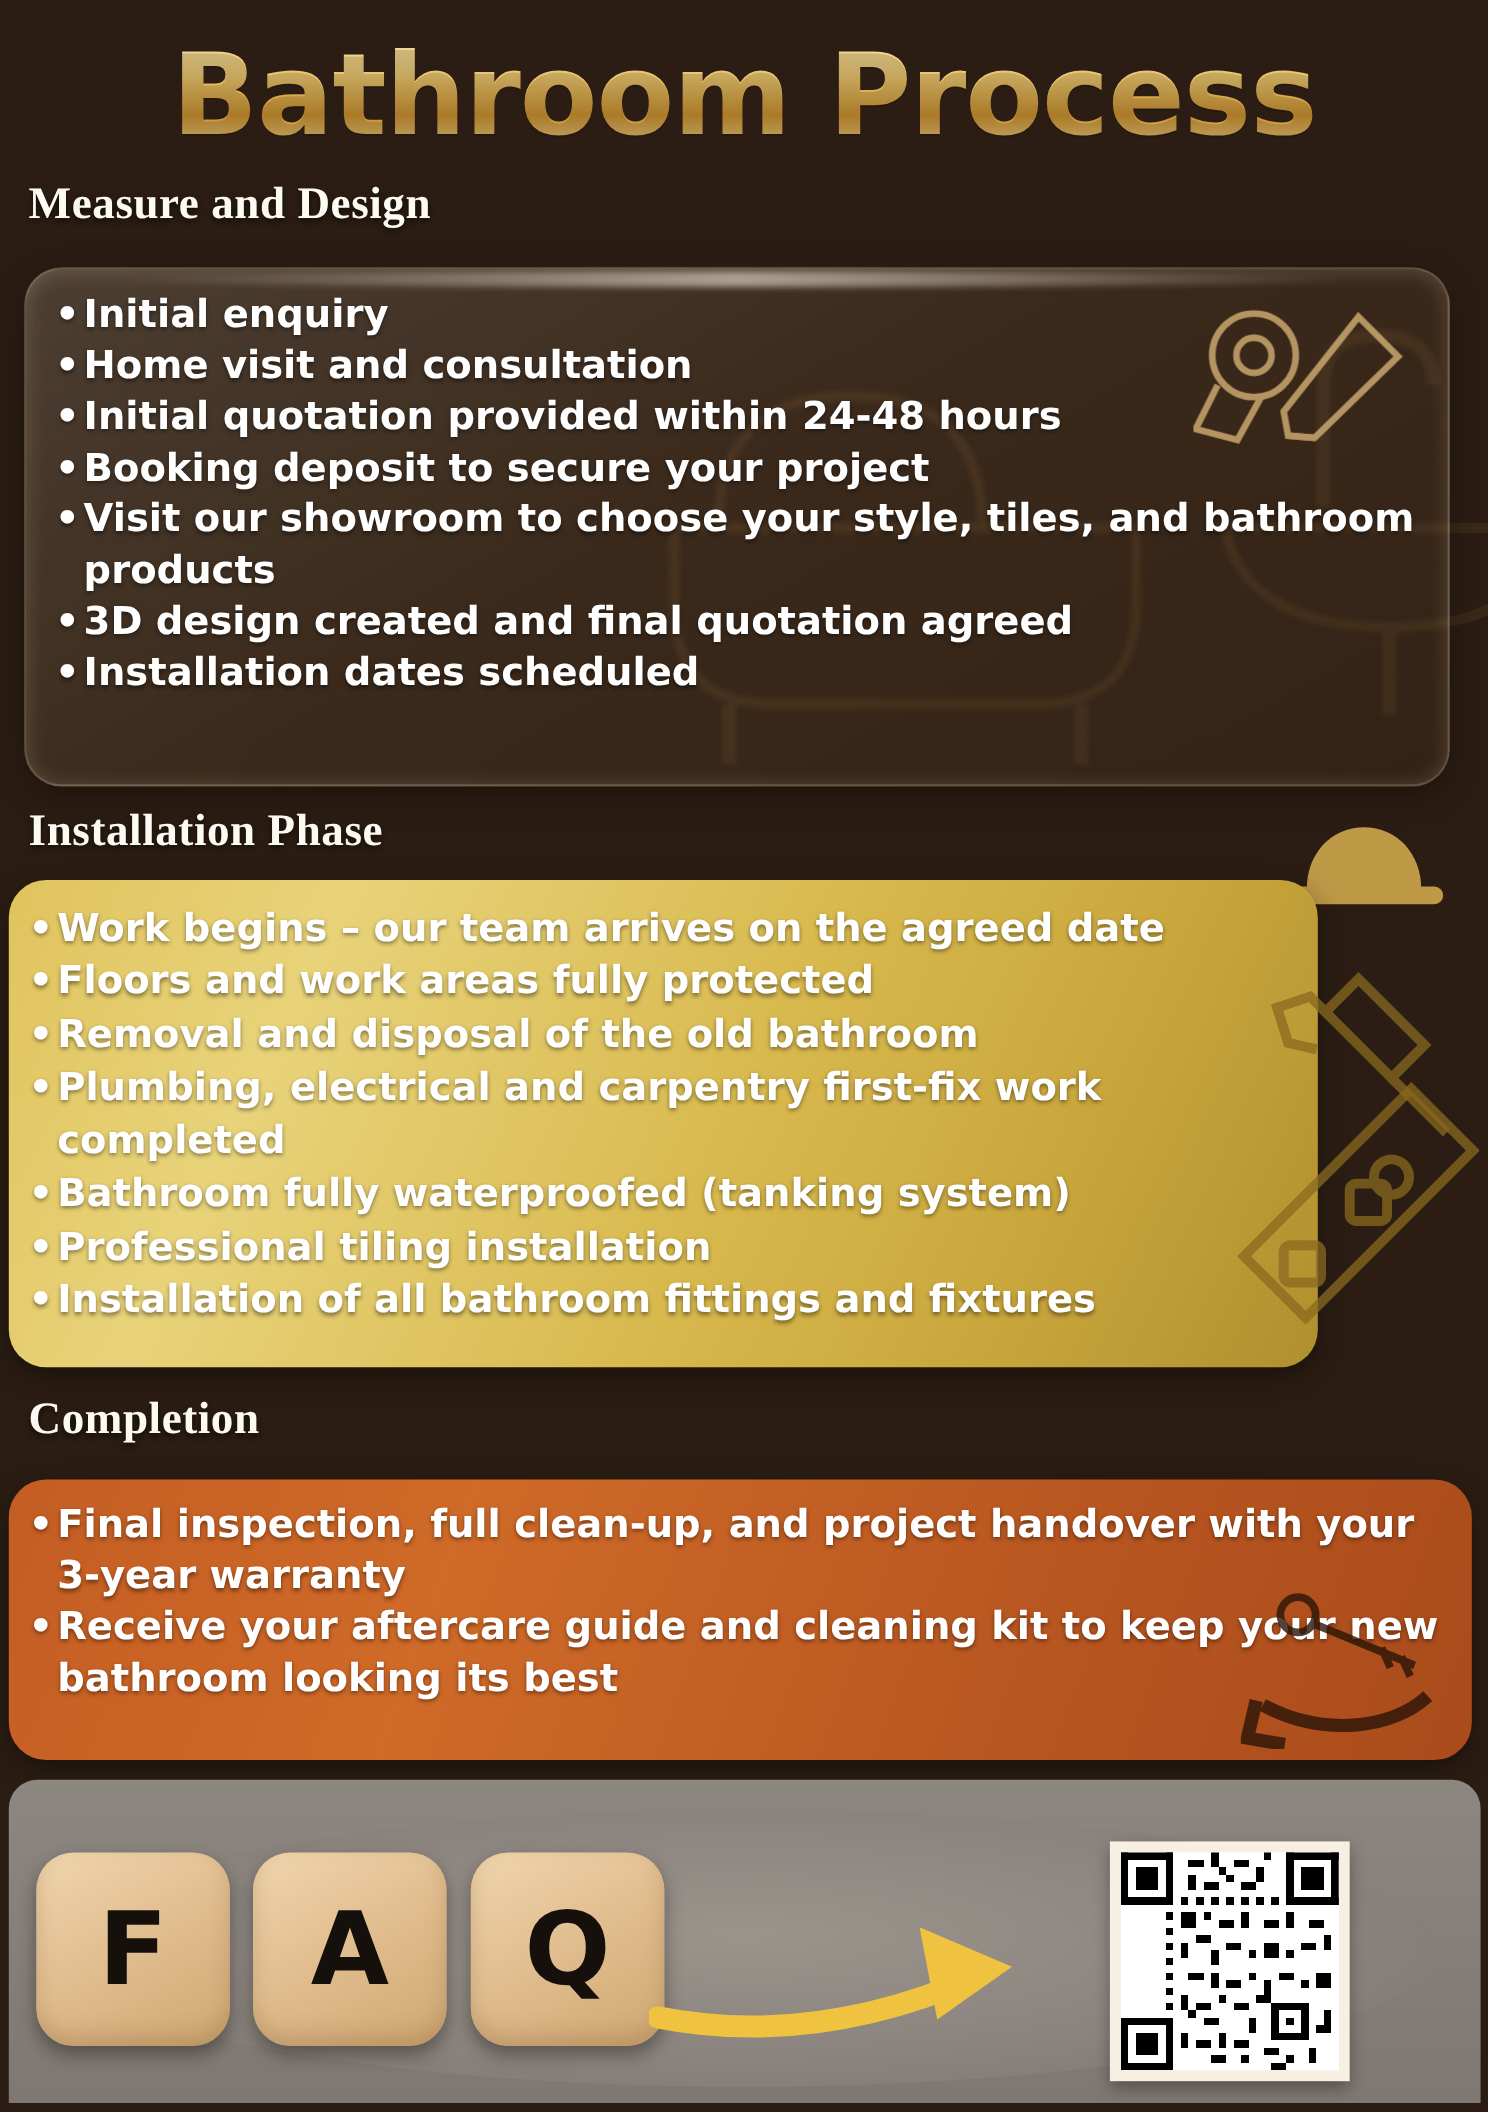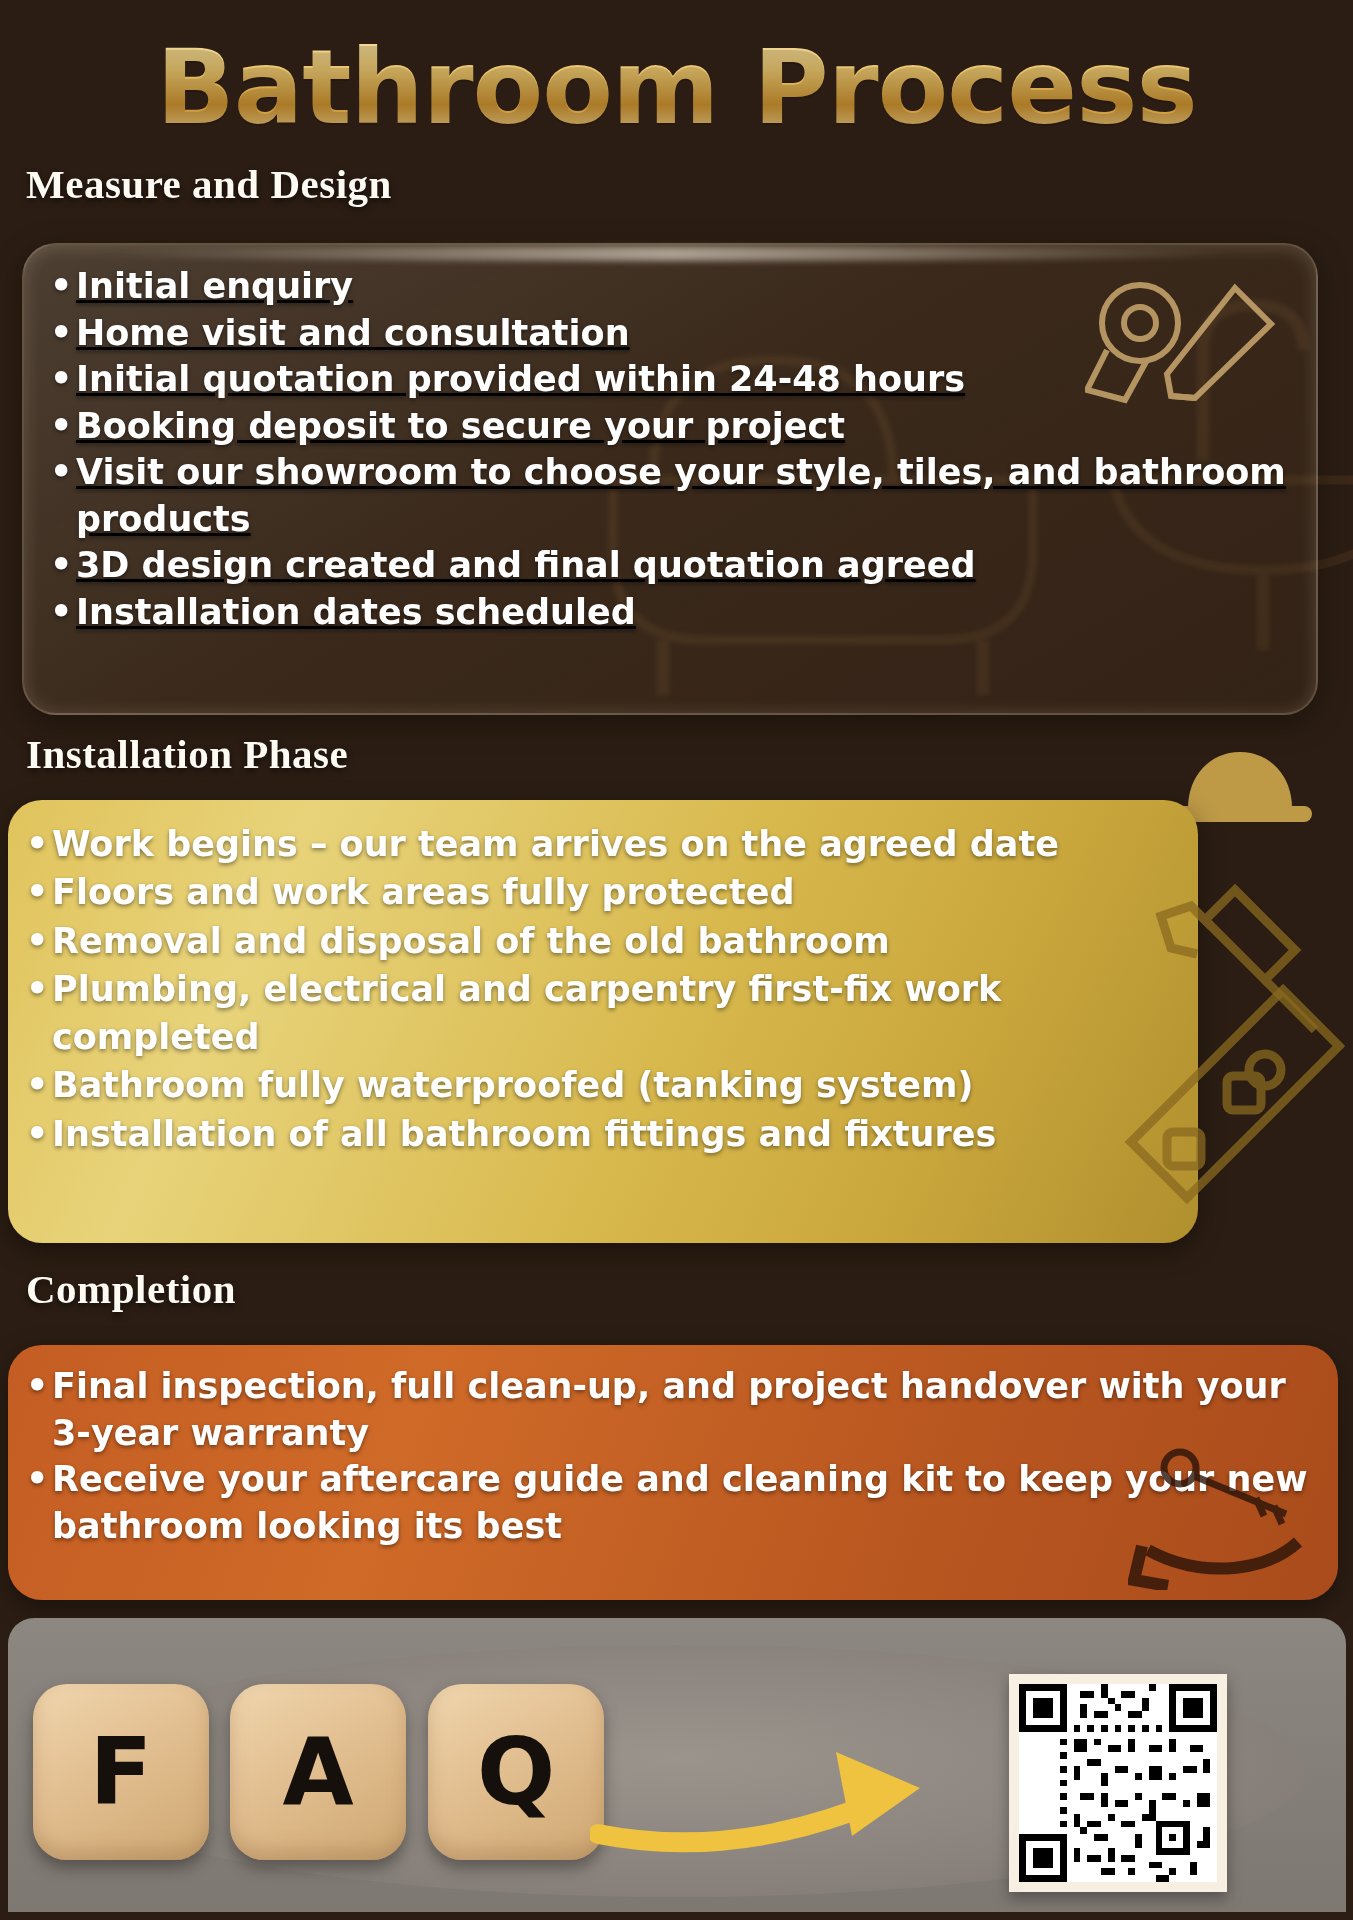--- a/index.html
+++ b/index.html
@@ -131,21 +131,20 @@
     position: absolute;
     left: 4px;
     top: 0;
   }
 
   .list-measure {
     position: absolute;
     left: 22px;
     top: 18px;
     right: 20px;
-    text-decoration: underline;
   }
   .list-measure li {
     font-size: 35px;
     line-height: 1.33;
   }
 
   .list-install {
     position: absolute;
     left: 14px;
     top: 20px;
@@ -290,20 +289,21 @@
     </g>
   </svg>
 
   <div class="card card-install">
     <ul class="bullets list-install">
       <li>Work begins – our team arrives on the agreed date</li>
       <li>Floors and work areas fully protected</li>
       <li>Removal and disposal of the old bathroom</li>
       <li>Plumbing, electrical and carpentry first-fix work completed</li>
       <li>Bathroom fully waterproofed (tanking system)</li>
+      <li>Professional tiling installation</li>
       <li>Installation of all bathroom fittings and fixtures</li>
     </ul>
   </div>
 
   <svg class="tool-art" style="left:1115px; top:870px; width:230px; height:390px;" viewBox="0 0 230 390">
     <g fill="none" stroke="#8a6a20" stroke-width="9" opacity="0.75">
       <path d="M120 20 l60 60 -30 30 -60 -60 z"></path>
       <path d="M96 56 l-20 -20 -30 10 10 32 26 6"></path>
       <path d="M150 110 l50 50"></path>
     </g>

